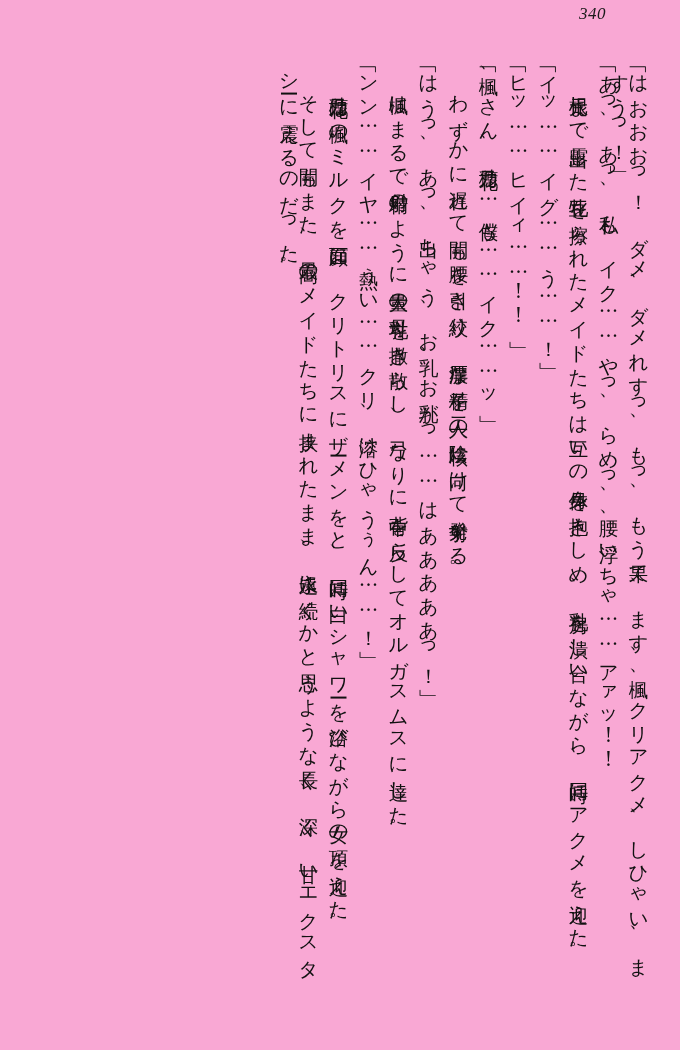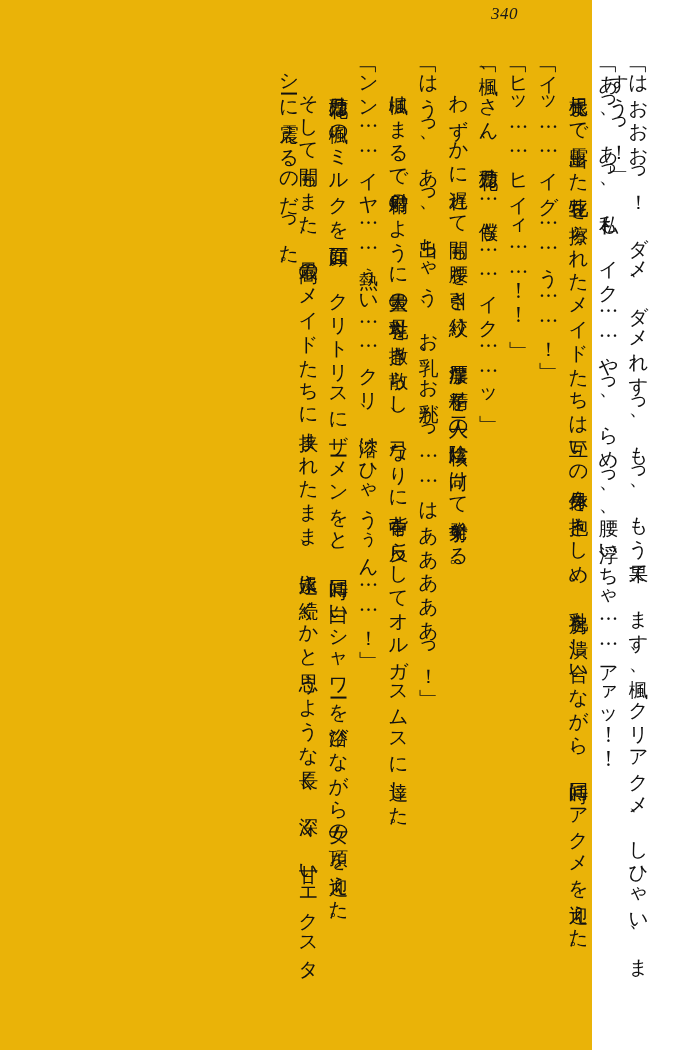--- a/index.html
+++ b/index.html
@@ -13,23 +13,23 @@
     font-family: "Liberation Serif", "DejaVu Serif", serif;
     color: #111111;
     position: relative;
     overflow: hidden;
   }
 
   .page {
     position: absolute;
     left: 0;
     top: 0;
-    width: 592px;
+    width: 680px;
     height: 1050px;
-    background: #eab308;
+    background: #f9a8d4;
   }
 
   
   .page-number {
     position: absolute;
     right: 74px;
     top: 4px;
     font-family: "Liberation Serif", "DejaVu Serif", serif;
     font-style: italic;
     font-size: 17px;

